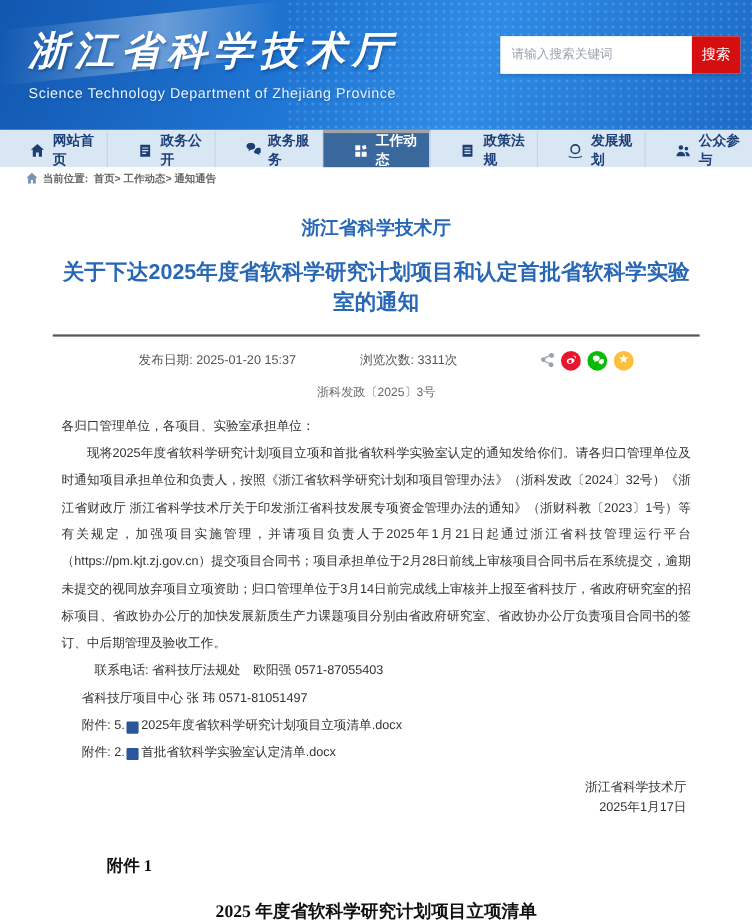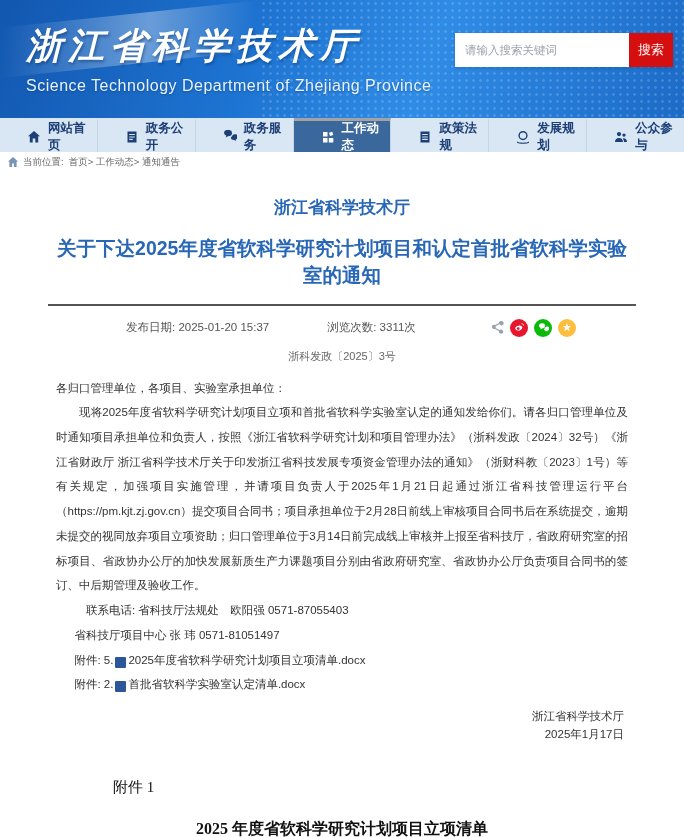--- a/index.html
+++ b/index.html
@@ -26,21 +26,21 @@
     background:linear-gradient(100deg, rgba(255,255,255,0) 10%, rgba(255,255,255,.35) 45%, rgba(255,255,255,0) 70%);
     transform:rotate(-6deg); pointer-events:none;
   }
   .logo-block { position:absolute; left:26px; top:22px; color:#fff; }
   .logo-title {
     font-family:"DejaVu Serif","Liberation Serif",serif;
     font-style:italic; font-weight:bold; font-size:36px; letter-spacing:6px;
     color:#fff; text-shadow:1px 2px 3px rgba(0,40,90,.45); white-space:nowrap;
   }
   .logo-sub {
-    margin-top:6px; font-size:16px; letter-spacing:.5px; color:#eaf3fd;
+    margin-top:6px; font-size:13px; letter-spacing:.5px; color:#eaf3fd;
     text-shadow:0 1px 2px rgba(0,40,90,.4);
   }
   .search-box {
     position:absolute; right:11px; top:33px; width:218px; height:34px;
     display:flex; background:#fff; box-shadow:0 1px 3px rgba(0,30,70,.25);
   }
   .search-input {
     flex:1; border:none; outline:none; padding:0 10px; font-size:11.5px; color:#333;
     font-family:"Liberation Sans","DejaVu Sans",sans-serif;
   }
@@ -57,22 +57,22 @@
     font-size:12.5px; font-weight:bold; color:#1c3f77; cursor:pointer;
     border-top:3px solid transparent; border-right:1px solid #c3d5e7;padding-left:27px;
   }
   .nav-item:last-child { border-right:none; }
   .nav-item .nicon { display:flex; align-items:center; }
   .nav-item .nicon svg { width:14px; height:14px; fill:currentColor; }
   .nav-item.active { background:#3a679c; color:#fff; border-top:3px solid #a3a3a3; }
 
   
   .breadcrumb {
-    display:flex; align-items:center; gap:5px; height:20px; padding-left:8px;
-    font-size:9.5px; color:#666; background:#fff;
+    display:flex; align-items:center; gap:5px; height:20px; padding-left:24px;
+    font-size:9.5px; color:#666; background:#fff;font-weight:bold;
   }
   .breadcrumb svg { width:10px; height:10px; fill:#7a94b5; }
 
   
   .article { padding:24px 56px 0 56px; }
   .org-title { text-align:center; font-size:17px; font-weight:bold; color:#2867b5; }
   .doc-title {
     text-align:center; font-size:19.5px; font-weight:bold; color:#2867b5;
     margin-top:16px; line-height:1.4;
   }
@@ -106,21 +106,21 @@
     display:inline-block; width:11px; height:11px; background:#2b579a; color:#fff;
     font-size:8px; font-weight:bold; text-align:center; line-height:11px;
     border-radius:1px; margin:0 2px; vertical-align:-1px;
   }
   .attach-name { color:#333; cursor:pointer; }
 
   .signature { margin-top:10px; padding-right:4px; text-align:right; font-size:11.5px; color:#333; line-height:1.6; }
 
   
   .appendix { margin-top:34px; font-family:"Liberation Serif","DejaVu Serif",serif; }
-  .appendix-heading { margin-left:57px; font-size:15px; font-weight:normal; color:#111; }
+  .appendix-heading { margin-left:41px; font-size:15px; font-weight:bold; color:#111; }
   .table-title { text-align:center; font-size:16px; font-weight:bold; color:#111; margin-top:22px; }
 </style>
 </head>
 <body>
 
 <div class="page">
 
   <div class="banner">
     <div class="map-dots"></div>
     <div class="streak"></div>

